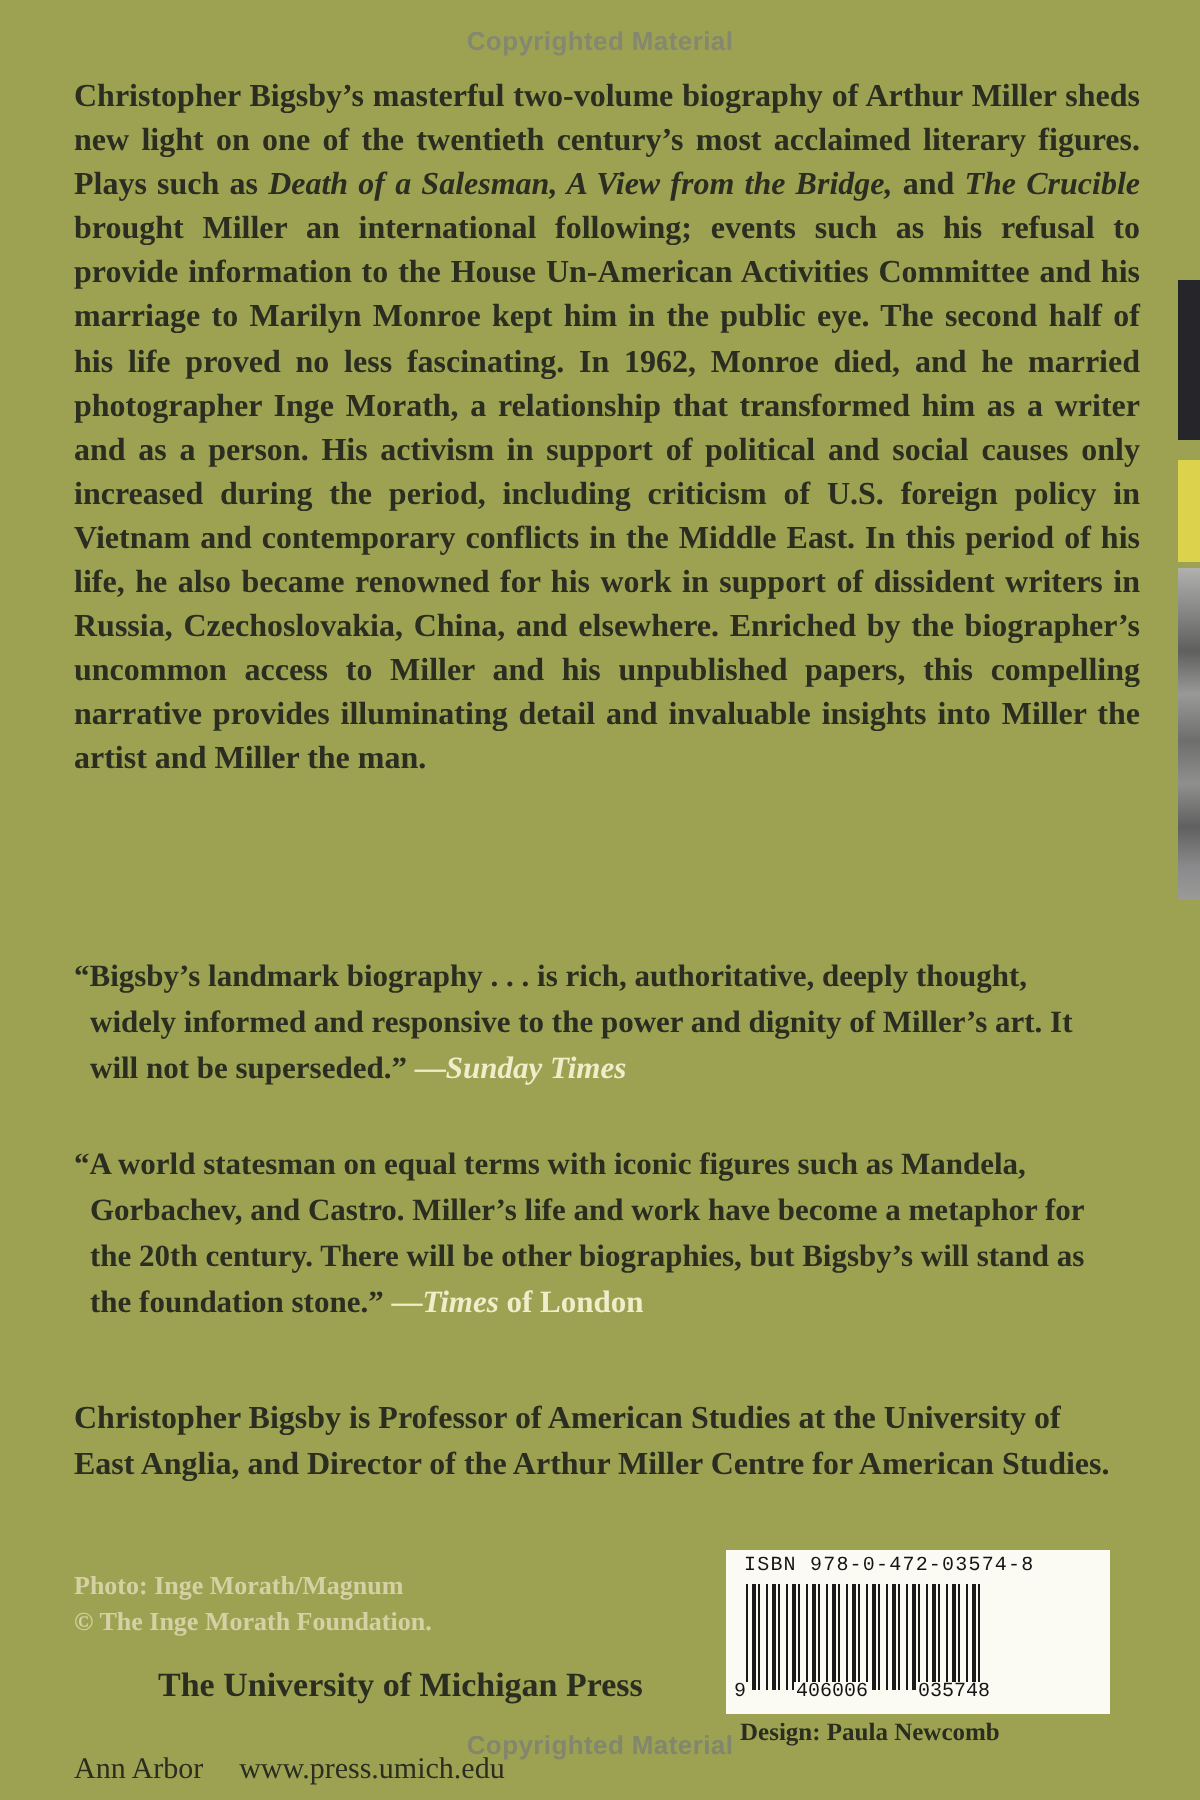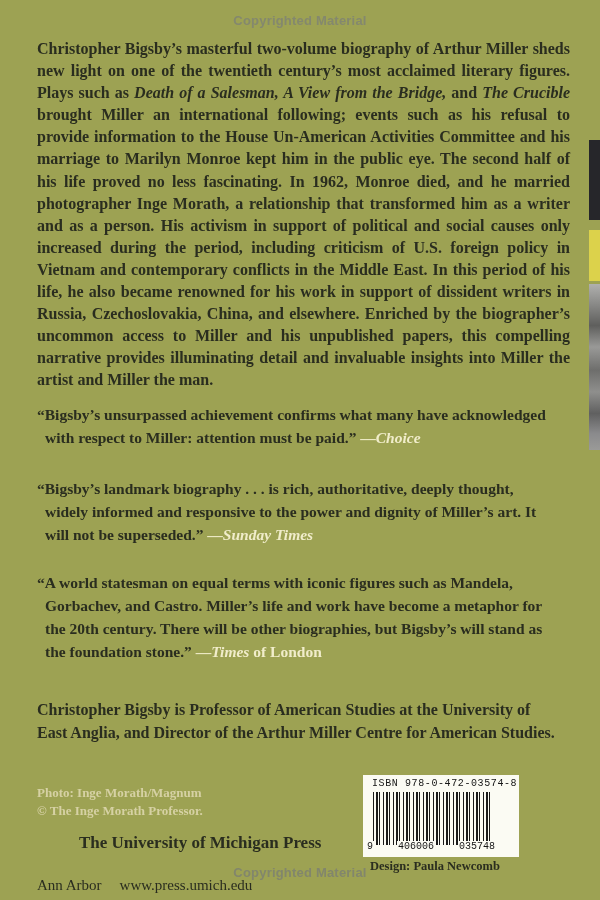--- a/index.html
+++ b/index.html
@@ -62,21 +62,21 @@
   }
   
   .edge{position:absolute;right:0;width:11px;}
   .edge.black{top:140px;height:80px;background:#26262a;}
   .edge.yellow{top:230px;height:51px;background:var(--yellow);}
   .edge.gray{top:284px;height:166px;
     background:linear-gradient(180deg,#b0b0ae 0%,#8a8a88 12%,#5f5f5d 25%,
       #999997 38%,#6e6e6c 52%,#8f8f8d 65%,#606060 78%,#8a8a8c 90%,#9a9a98 100%);}
   
   .barcode-box{
-    position:absolute;left:363px;top:775px;width:156px;height:82px;
+    position:absolute;left:363px;top:775px;width:192px;height:82px;
     background:#fbfbf3;
     font-family:"Liberation Mono",monospace;color:#151515;
   }
   .isbn-text{position:absolute;left:9px;top:3px;font-size:10px;letter-spacing:.6px;white-space:nowrap;}
   .bars-main{
     position:absolute;left:10px;top:17px;width:118px;height:53px;
     background:repeating-linear-gradient(90deg,
       #1a1a1a 0 1px,#fbfbf3 1px 3px,#1a1a1a 3px 5px,#fbfbf3 5px 6px,
       #1a1a1a 6px 7px,#fbfbf3 7px 10px);
   }
@@ -97,37 +97,34 @@
 </style>
 </head>
 <body>
 
 <div class="cover">
 
   <div class="copyright top">Copyrighted Material</div>
 
   <div class="description"><span>Christopher Bigsby’s masterful two-volume biography of Arthur Miller sheds new light on one of the twentieth century’s most acclaimed literary figures. Plays such as </span><span class="it">Death of a Salesman, A View from the Bridge,</span><span> and </span><span class="it">The Crucible</span><span> brought Miller an international following; events such as his refusal to provide information to the House Un-American Activities Committee and his marriage to Marilyn Monroe kept him in the public eye. The second half of his life proved no less fascinating. In 1962, Monroe died, and he married photographer Inge Morath, a relationship that transformed him as a writer and as a person. His activism in support of political and social causes only increased during the period, including criticism of U.S. foreign policy in Vietnam and contemporary conflicts in the Middle East. In this period of his life, he also became renowned for his work in support of dissident writers in Russia, Czechoslovakia, China, and elsewhere. Enriched by the biographer’s uncommon access to Miller and his unpublished papers, this compelling narrative provides illuminating detail and invaluable insights into Miller the artist and Miller the man.</span></div>
 
-  <div class="quote q1">
-    <span>“Bigsby’s unsurpassed achievement confirms what many have acknowledged with respect to Miller: attention must be paid.” </span><span class="attr"><span>—</span><span class="it">Choice</span><span></span></span>
-  </div>
 
   <div class="quote q2">
     <span>“Bigsby’s landmark biography . . . is rich, authoritative, deeply thought, widely informed and responsive to the power and dignity of Miller’s art. It will not be superseded.” </span><span class="attr"><span>—</span><span class="it">Sunday Times</span><span></span></span>
   </div>
 
   <div class="quote q3">
     <span>“A world statesman on equal terms with iconic figures such as Mandela, Gorbachev, and Castro. Miller’s life and work have become a metaphor for the 20th century. There will be other biographies, but Bigsby’s will stand as the foundation stone.” </span><span class="attr"><span>—</span><span class="it">Times</span><span> of London</span></span>
   </div>
 
   <div class="bio">Christopher Bigsby is Professor of American Studies at the University of East Anglia, and Director of the Arthur Miller Centre for American Studies.</div>
 
   <div class="photo-credit">
     <div>Photo: Inge Morath/Magnum</div>
-    <div>© The Inge Morath Professor.</div>
+    <div>© The Inge Morath Foundation.</div>
   </div>
 
   <div class="publisher">The University of Michigan Press</div>
 
   <div class="press-line">
     <span>Ann Arbor</span><span class="url">www.press.umich.edu</span>
   </div>
 
   <div class="copyright bottom">Copyrighted Material</div>
 

